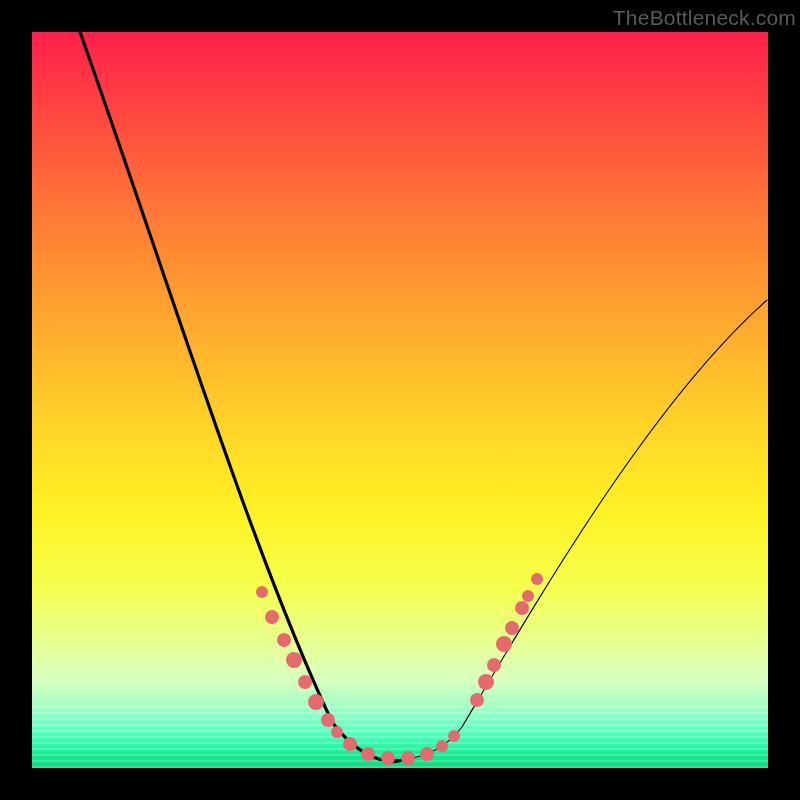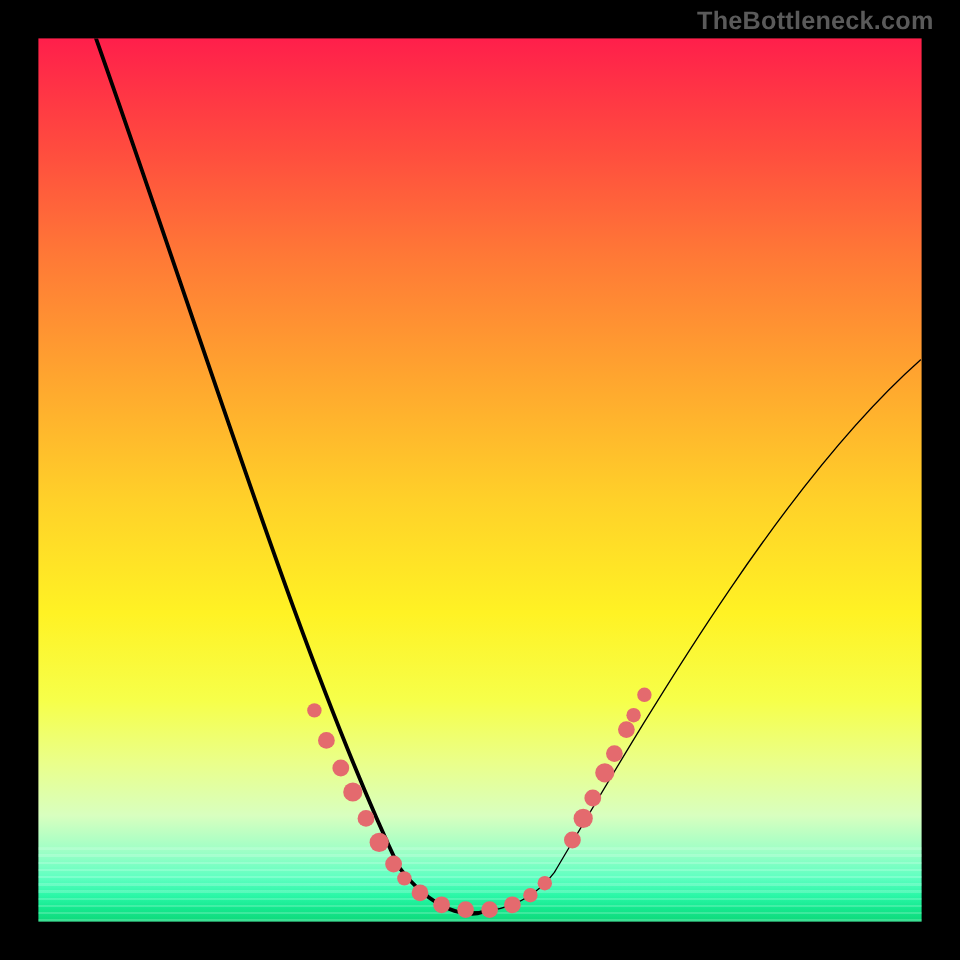--- a/index.html
+++ b/index.html
@@ -43,24 +43,24 @@
     background: repeating-linear-gradient(
       to bottom,
       rgba(255,255,255,0.18) 0 2px,
       rgba(255,255,255,0) 2px 6px
     );
     pointer-events: none;
   }
   .watermark {
     position: absolute;
     top: 6px;
-    right: 22px;
+    right: 4px;
     color: #5a5a5a;
     font-size: 21px;
-    font-weight: 700;
+    font-weight: 400;
     letter-spacing: 0.2px;
     user-select: none;
   }
   svg.curve {
     position: absolute;
     left: 32px;
     top: 32px;
     width: 736px;
     height: 736px;
     pointer-events: none;

